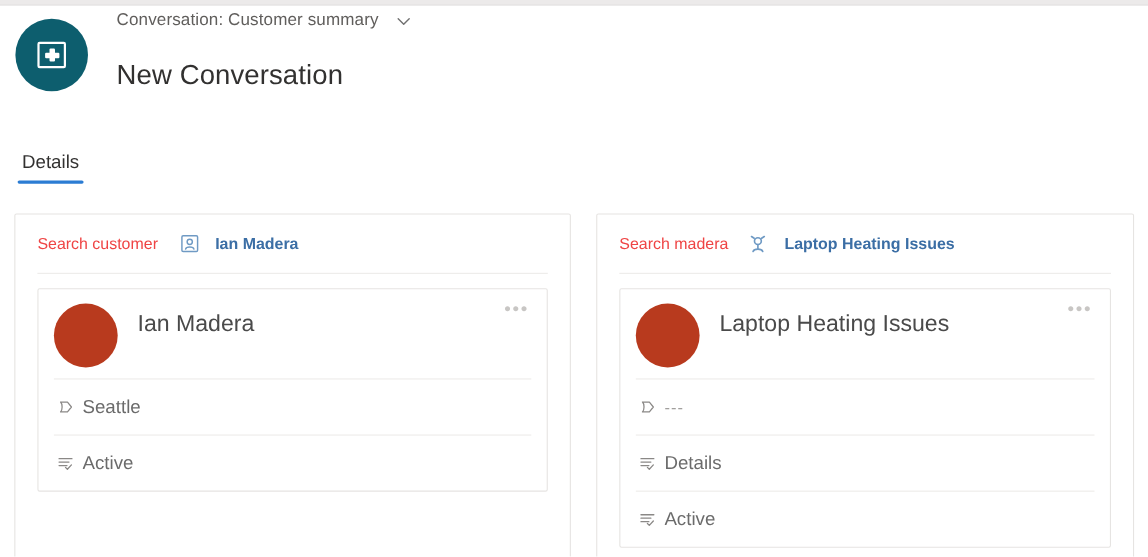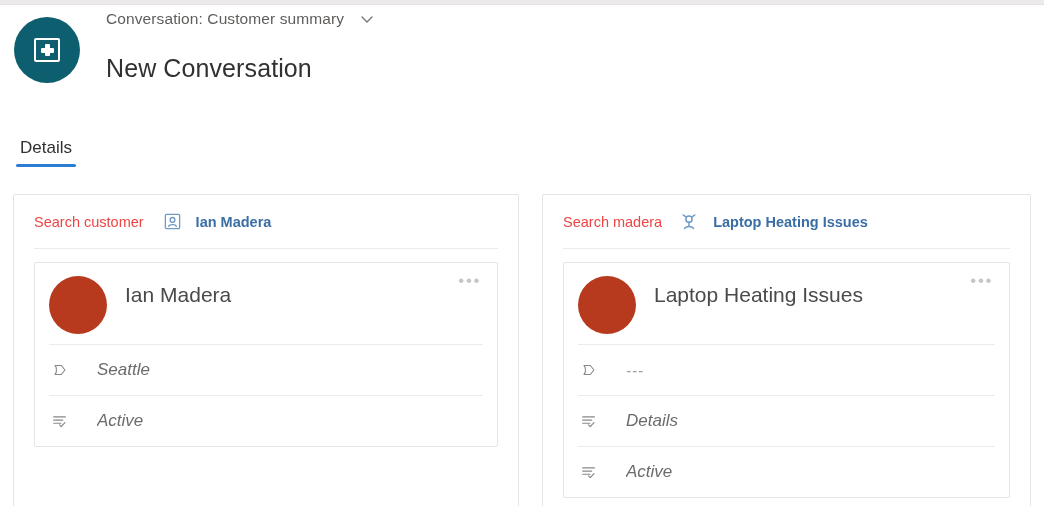--- a/index.html
+++ b/index.html
@@ -187,27 +187,26 @@
   .field-row {
     display: flex; align-items: center;
     height: 51px;
     border-top: 1px solid #edebe9;
   }
   .field-icon {
     width: 22px; height: 22px; flex: none;
     display: inline-flex; align-items: center; justify-content: center;
   }
   .field-value {
-    margin-left: 26px;
+    margin-left: 4px;
     font-size: 17px;
     color: #6b6b6b;
     white-space: nowrap;
     overflow: hidden;
     text-overflow: ellipsis;
-    font-style: italic;
   }
   .field-value.muted {
     font-size: 15px;
     color: #a19f9d;
     letter-spacing: 1px;
   }
 </style>
 </head>
 <body>
 

